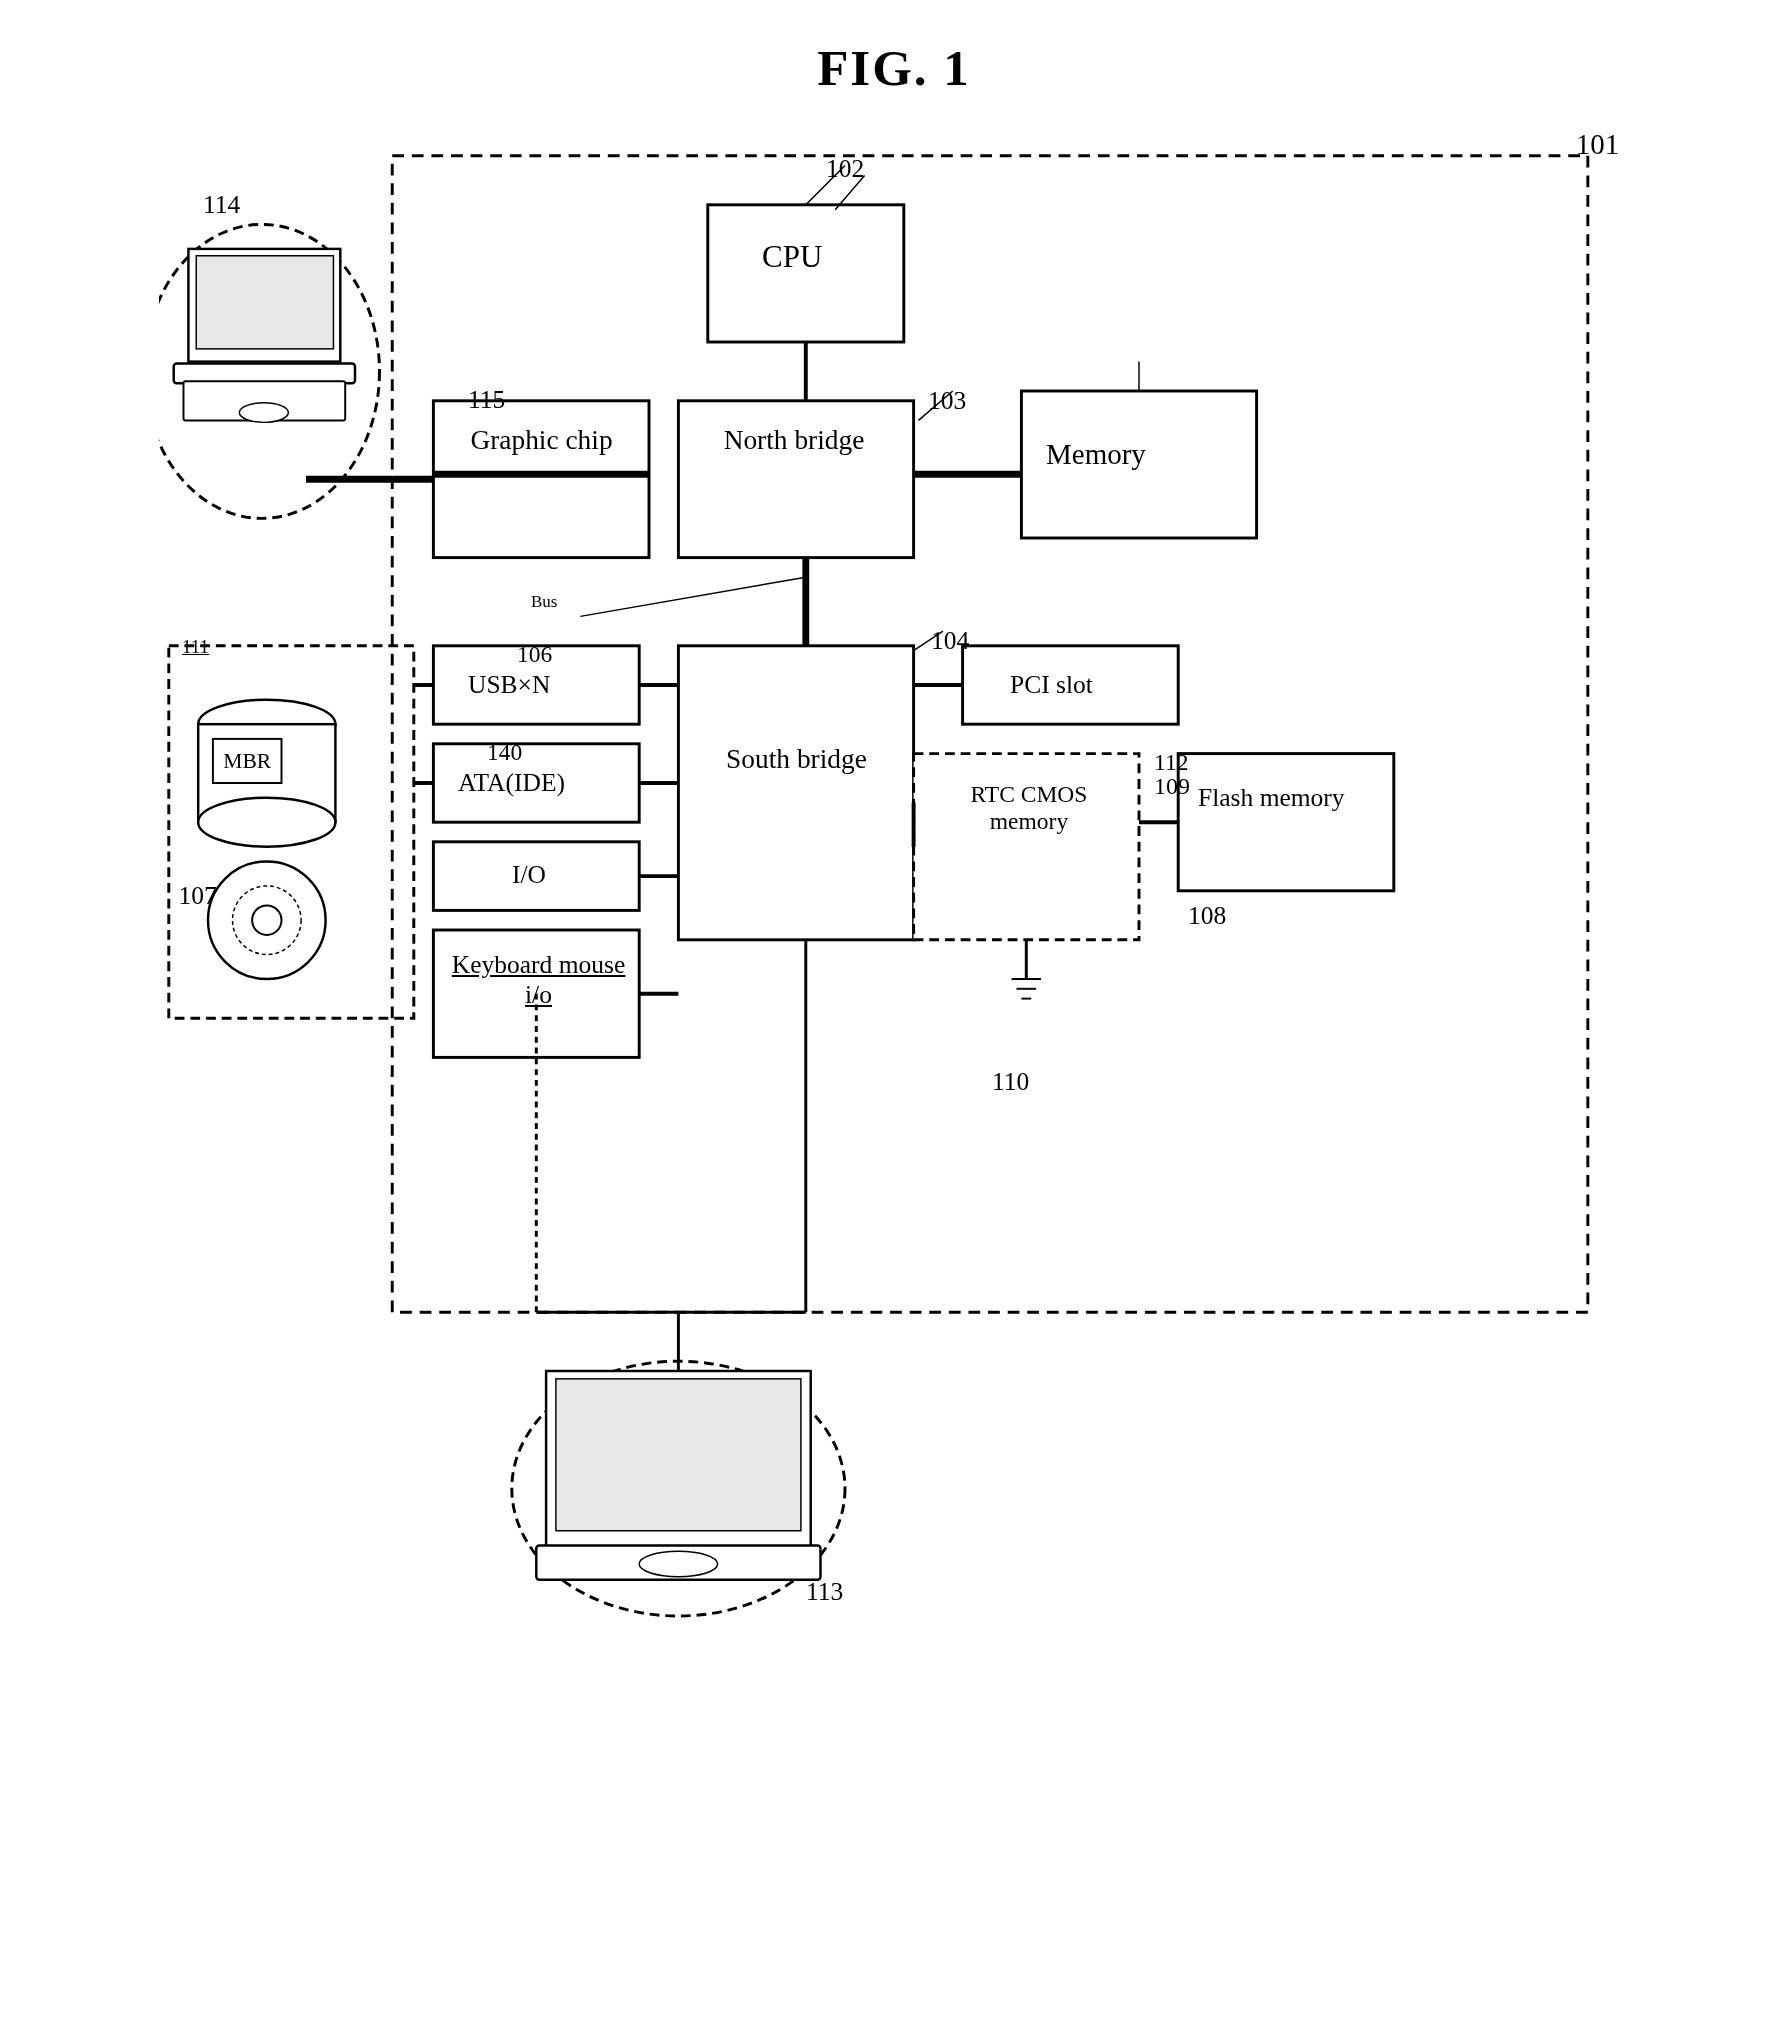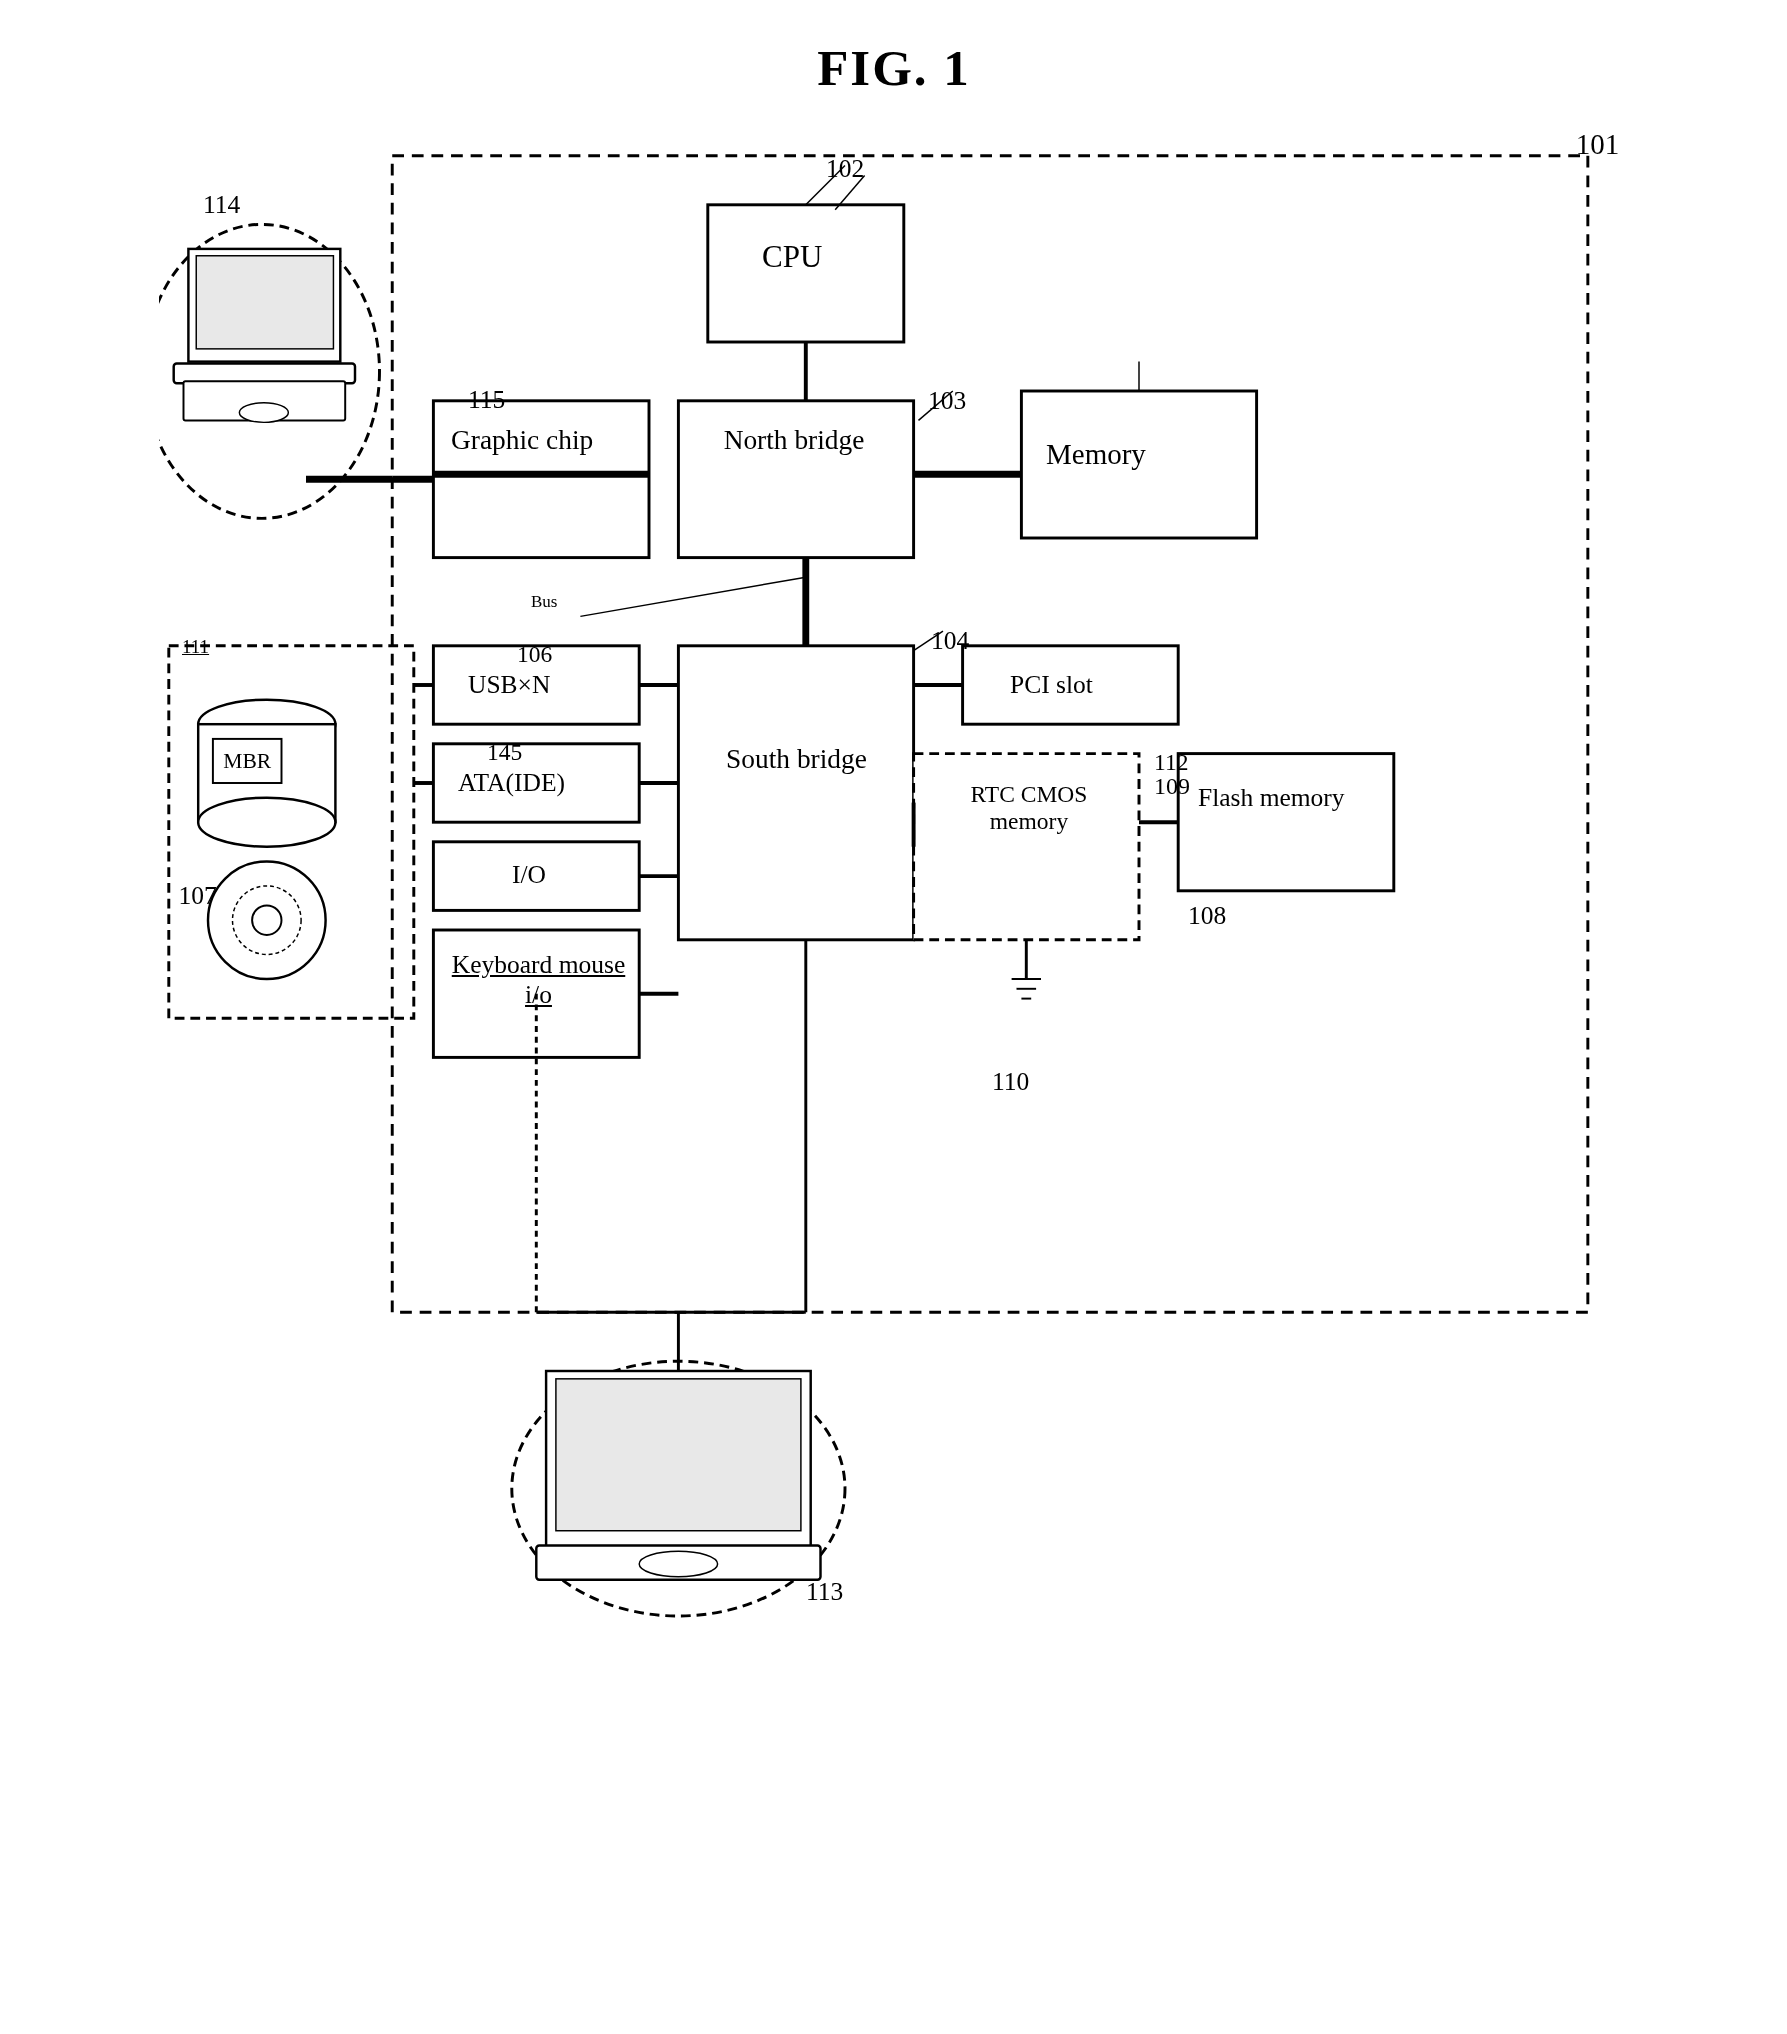--- a/index.html
+++ b/index.html
@@ -176,35 +176,35 @@
 
   <div class="ref-label" style="top: 289px; left: 769px;">103</div>
 
   <div class="ref-label" style="top: 328px; left: 537px; font-size: 27.4px; text-align: center; width: 196px;">North
 bridge</div>
 
   <div class="ref-label" style="top: 341px; left: 887px; font-size: 29px;">Memory</div>
 
   <div class="ref-label" style="top: 279px; left: 309px; margin-top: 9px;">115</div>
 
-  <div class="ref-label" style="top: 328px; left: 292px; font-size: 27.4px; width: 181px;">Graphic
+  <div class="ref-label" style="top: 328px; left: 292px; font-size: 27.4px; text-align: center; width: 181px;">Graphic
 chip</div>
 
   <div class="ref-label" style="top: 529px; left: 772px;">104</div>
 
   <div class="ref-label" style="top: 647px; left: 542px; font-size: 27.4px; text-align: center; width: 191px;">South
 bridge</div>
 
   <div class="ref-label" style="top: 573px; left: 309px; font-size: 25.5px;">USB×N</div>
 
   <div class="ref-label" style="top: 544px; left: 358px; font-size: 23.5px;">106</div>
 
   <div class="ref-label" style="top: 671px; left: 299px; font-size: 25.5px;">ATA(IDE)</div>
 
-  <div class="ref-label" style="top: 642px; left: 328px; font-size: 23.5px;">145</div>
+  <div class="ref-label" style="top: 642px; left: 328px; font-size: 23.5px;">140</div>
 
   <div class="ref-label" style="top: 763px; left: 353px; font-size: 25.5px;">I/O</div>
 
   <div class="ref-label" style="top: 853px; left: 289px; font-size: 25.5px; text-align: center; width: 181px; text-decoration: underline;">Keyboard
 mouse i/o</div>
 
   <div class="ref-label" style="top: 573px; left: 851px; font-size: 25.5px;">PCI slot</div>
 
   <div class="ref-label" style="top: 684px; left: 777px; font-size: 23.5px; text-align: center; width: 186px;">RTC
 CMOS

